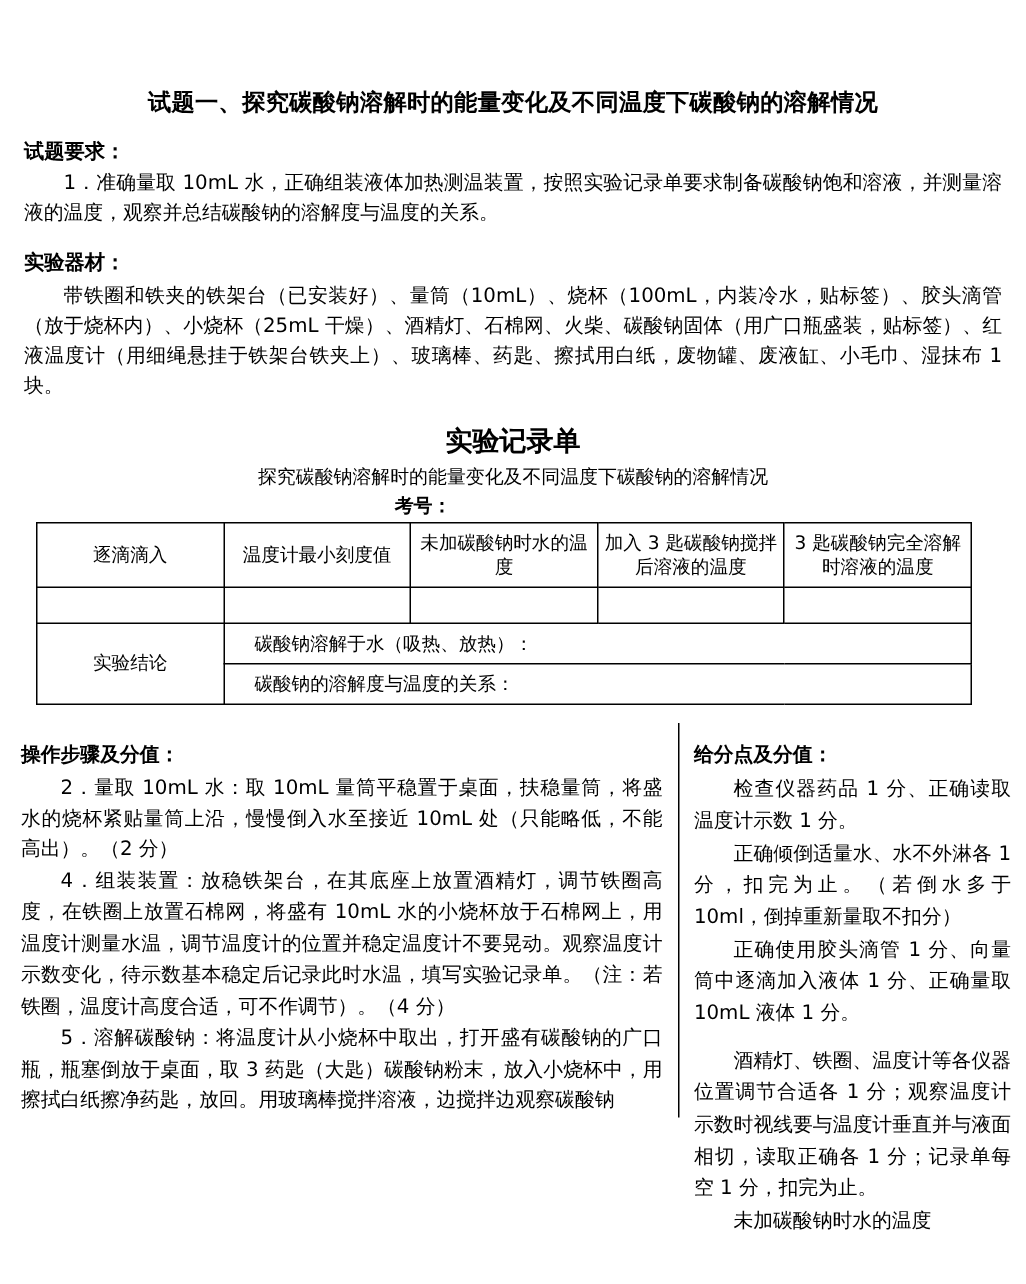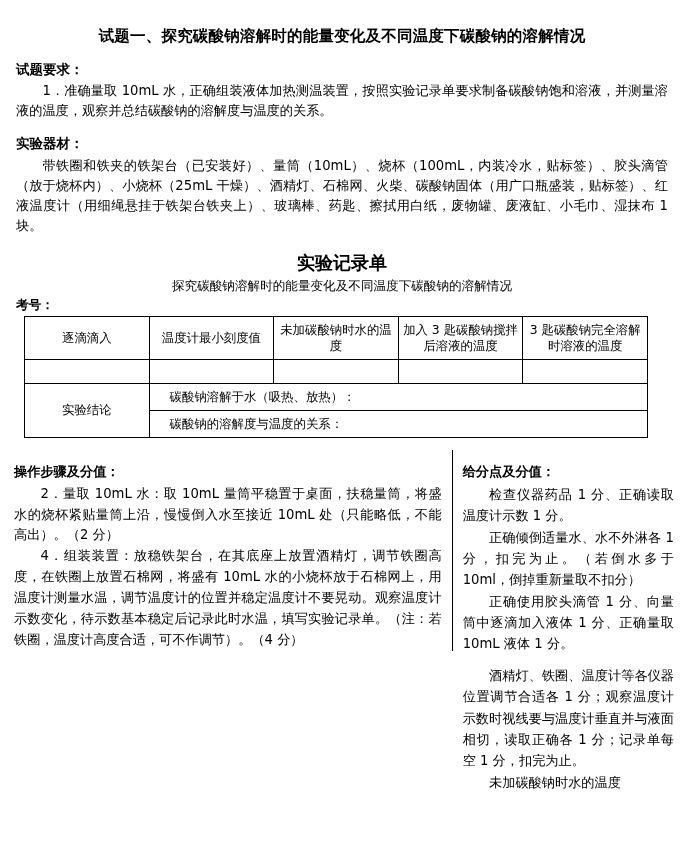--- a/index.html
+++ b/index.html
@@ -13,20 +13,21 @@
     overflow: hidden;
     font-family: "DejaVu Sans", "Liberation Sans", sans-serif;
     color: #000000;
   }
   .page {
     position: relative;
     width: 684px;
     height: 684px;
     box-sizing: border-box;
     padding: 0;
+    margin-top: 32px;
   }
 
   
   .doc-title {
     text-align: center;
     font-size: 15.5px;
     font-weight: bold;
     letter-spacing: 0.2px;
     margin: 0;
     padding: 26px 18px 0 18px;
@@ -62,21 +63,21 @@
     margin: 14px 0 0 0;
     line-height: 1.4;
   }
   .sheet-sub {
     text-align: center;
     font-size: 12.6px;
     margin: 2px 0 0 0;
     line-height: 1.4;
   }
   .exam-no {
-    text-align: left;
+    text-align: center;
     font-size: 12.6px;
     font-weight: bold;
     margin: 2px 0 3px 0;
     padding-right: 120px;
     line-height: 1.3;
   }
 
   
   .table-wrap {
     padding: 0 24px 0 24px;
@@ -195,20 +196,21 @@
     </tbody>
       </table>
   </div>
 
   <div class="cols">
 
     <div class="col-left">
       <div class="sec-head">操作步骤及分值：</div>
       <p class="para indent">2．量取 10mL 水：取 10mL 量筒平稳置于桌面，扶稳量筒，将盛水的烧杯紧贴量筒上沿，慢慢倒入水至接近 10mL 处（只能略低，不能高出）。（2 分）</p>
       <p class="para indent">4．组装装置：放稳铁架台，在其底座上放置酒精灯，调节铁圈高度，在铁圈上放置石棉网，将盛有 10mL 水的小烧杯放于石棉网上，用温度计测量水温，调节温度计的位置并稳定温度计不要晃动。观察温度计示数变化，待示数基本稳定后记录此时水温，填写实验记录单。（注：若铁圈，温度计高度合适，可不作调节）。（4 分）</p>
+      <p class="para indent">5．溶解碳酸钠：将温度计从小烧杯中取出，打开盛有碳酸钠的广口瓶，瓶塞倒放于桌面，取 3 药匙（大匙）碳酸钠粉末，放入小烧杯中，用擦拭白纸擦净药匙，放回。用玻璃棒搅拌溶液，边搅拌边观察碳酸钠</p>
     </div>
 
     <div class="col-right">
       <div class="sec-head">给分点及分值：</div>
       <p class="para indent">检查仪器药品 1 分、正确读取温度计示数 1 分。</p>
       <p class="para indent">正确倾倒适量水、水不外淋各 1 分，扣完为止。（若倒水多于 10ml，倒掉重新量取不扣分）</p>
       <p class="para indent">正确使用胶头滴管 1 分、向量筒中逐滴加入液体 1 分、正确量取 10mL 液体 1 分。</p>
       <div class="gap"></div>
       <p class="para indent">酒精灯、铁圈、温度计等各仪器位置调节合适各 1 分；观察温度计示数时视线要与温度计垂直并与液面相切，读取正确各 1 分；记录单每空 1 分，扣完为止。</p>
       <p class="para indent">未加碳酸钠时水的温度</p>

